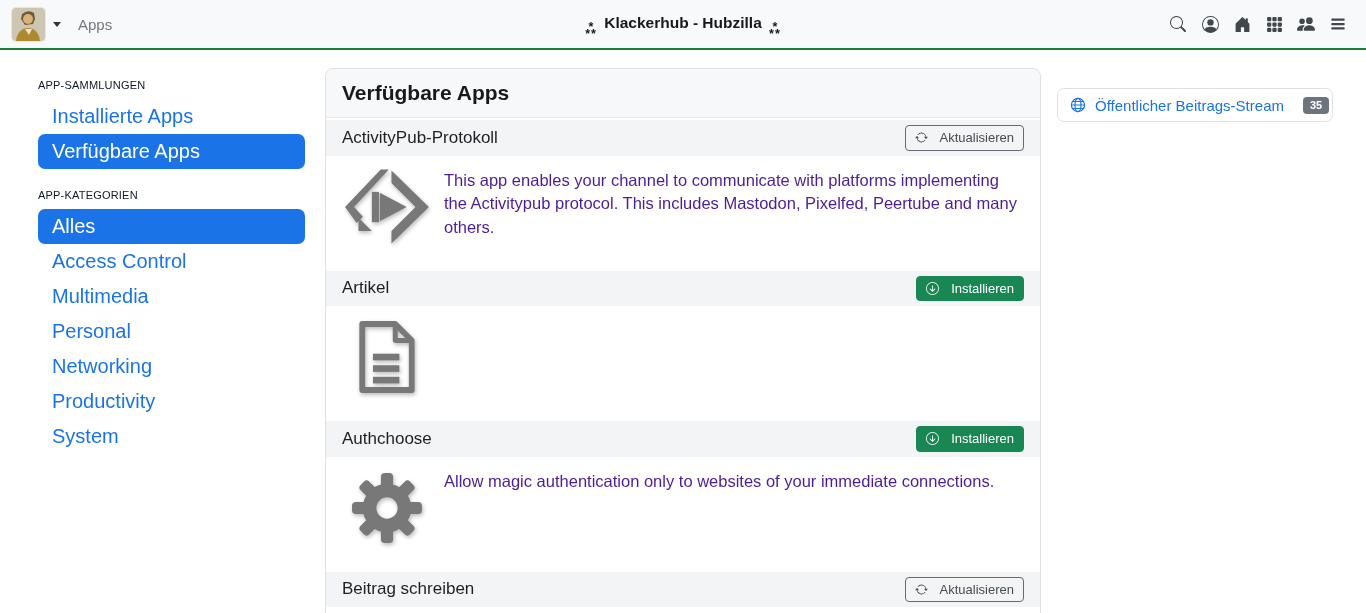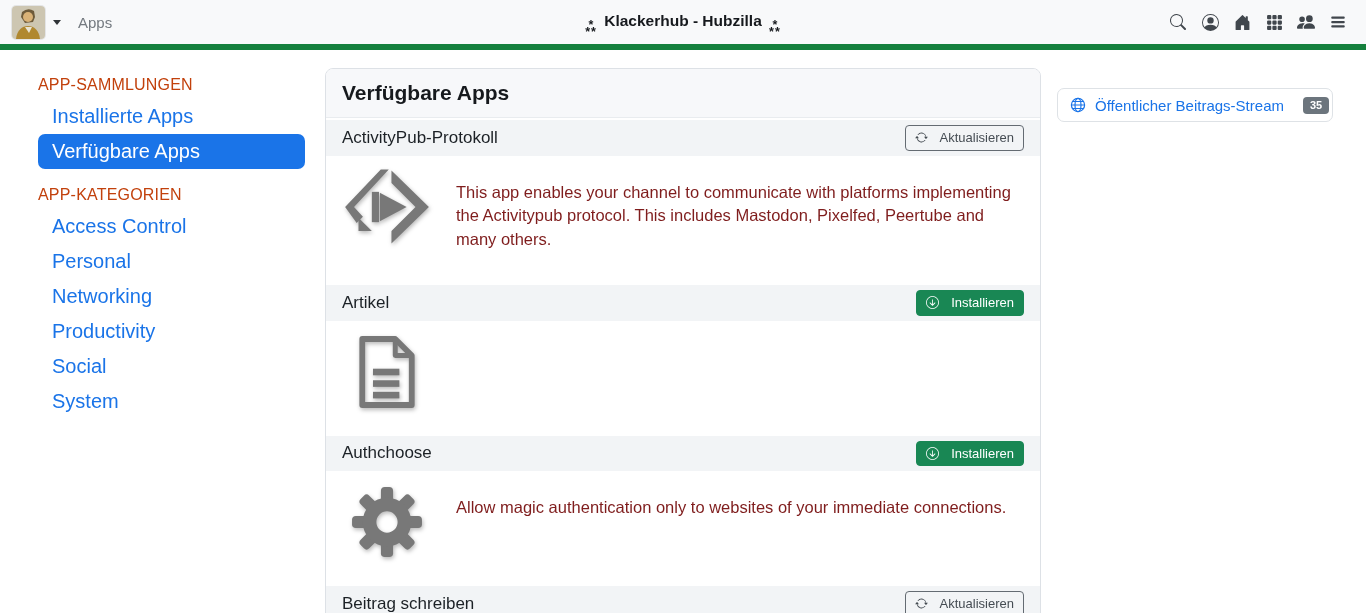--- a/index.html
+++ b/index.html
@@ -3,39 +3,39 @@
 <meta charset="utf-8">
 <style>
   *{box-sizing:border-box}
   html,body{margin:0;padding:0}
   body{
     width:1366px;height:613px;overflow:hidden;position:relative;background:#fff;
     font-family:"Liberation Sans","DejaVu Sans",sans-serif;color:#212529;
   }
   
   .navbar{position:absolute;top:0;left:0;width:1366px;height:50px;background:var(--navbar-bg,#f8f9fa);
-    border-bottom:6px solid #15803d;display:flex;align-items:center;padding:0 12px;z-index:5}
+    border-bottom:2px solid #15803d;display:flex;align-items:center;padding:0 12px;z-index:5}
   .avatar{width:33px;height:33px;border-radius:4px;overflow:hidden;flex:none;cursor:pointer;
     box-shadow:0 0 0 1px rgba(0,0,0,.08)}
   .avatar svg{display:block}
   .caret-down{width:0;height:0;border-left:4.5px solid transparent;border-right:4.5px solid transparent;
     border-top:5px solid #2f3337;margin-left:8px;cursor:pointer}
   .channel-label{margin-left:17px;font-size:15px;color:#73797f;cursor:pointer}
   .nav-title{position:absolute;left:0;right:0;text-align:center;font-size:15.5px;font-weight:700;
     color:#16191d;pointer-events:none}
   .asterism{display:inline-flex;flex-direction:column;align-items:center;margin:0 3px;transform:translateY(3px)}
   .asterism span{line-height:6.5px;font-size:12.5px}
   .asterism span+span{letter-spacing:1px}
   .nav-icons{margin-left:auto;display:flex;align-items:center}
   .nav-icon-btn{width:32px;height:50px;display:flex;align-items:center;justify-content:center;
     background:none;border:0;padding:0;color:#41474d;cursor:pointer}
   .nav-icon-btn svg{display:block}
   
   .sidebar{position:absolute;top:50px;left:0;width:325px;padding:28px 20px 0 38px}
-  .side-header{font-size:16px;font-weight:500;color:#c2410c;letter-spacing:.2px;margin-bottom:7px;line-height:14px}
+  .side-header{font-size:11px;font-weight:500;color:#0f172a;letter-spacing:.2px;margin-bottom:7px;line-height:14px}
   .side-header.cat{margin-top:19px}
   .nav-pill{display:flex;align-items:center;height:35px;padding:0 14px;border-radius:7px;
     font-size:20px;color:var(--accent,#1a74e8);text-decoration:none;cursor:pointer}
   .nav-pill.active{background:var(--accent,#1a74e8);color:#fff}
   
   .main{position:absolute;top:68px;left:325px;width:716px;background:#fff;border:1px solid #dde1e6;
     border-radius:8px;overflow:hidden;padding-bottom:10px}
   .main-title-row{background:#f7f8fa;border-bottom:1px solid #e9ecef;padding:9px 16px 10px;
     font-size:21px;font-weight:600;color:#16191d;line-height:29px}
   .app-block{margin-top:8px}
@@ -44,21 +44,21 @@
   .app-name{font-size:17px;font-weight:500;color:#1c2126}
   .app-action{margin-left:auto;display:inline-flex;align-items:center;gap:12px;font-size:13px;
     border-radius:4px;padding:3px 9px;cursor:pointer;font-family:inherit;line-height:1.35}
   .btn-update{background:transparent;border:1px solid #646b72;color:#454c53}
   .btn-install{background:var(--success,#198754);border:1px solid var(--success,#198754);color:#fff}
   .app-action .icon{display:inline-flex}
   .app-content{display:flex;gap:12px;padding:9px 16px 14px;align-items:flex-start}
   .app-content.empty{min-height:56px}
   .app-icon{width:90px;min-width:90px;height:84px;display:flex;align-items:center;justify-content:center;
     color:#787878;filter:drop-shadow(1.5px 2.5px 2px rgba(0,0,0,.28))}
-  .app-desc{margin:12px;padding-top:4px;font-size:16.5px;line-height:23.5px;color:#7f1d1d;max-width:580px}
+  .app-desc{margin:0;padding-top:4px;font-size:16.5px;line-height:23.5px;color:#4c1d95;max-width:580px}
   
   .aside-card{position:absolute;top:88px;left:1057px;width:276px;height:34px;border:1px solid #dee2e6;
     border-radius:7px;background:#fff;display:flex;align-items:center;padding:0 12px;gap:9px}
   .globe{color:var(--accent,#1a74e8);display:flex}
   .stream-link{color:var(--accent,#1a74e8);font-size:15px;text-decoration:none;cursor:pointer;white-space:nowrap}
   .count-badge{margin-left:10px;background:var(--badge,#6c757d);color:#fff;font-size:11px;font-weight:700;
     padding:3px 7px;border-radius:4px;line-height:1}
 </style>
 </head>
 <body>
@@ -126,34 +126,37 @@
   <nav id="collections-list">
       <a class="nav-pill">
     <span class="pill-label">Installierte Apps</span>
   </a>
       <a class="nav-pill active">
     <span class="pill-label">Verfügbare Apps</span>
   </a>
     </nav>
   <div class="side-header cat">APP-KATEGORIEN</div>
   <nav id="categories-list">
+      <a class="nav-pill active">
+    <span class="pill-label">Alles</span>
+  </a>
       <a class="nav-pill">
     <span class="pill-label">Access Control</span>
   </a>
       <a class="nav-pill">
+    <span class="pill-label">Multimedia</span>
+  </a>
+      <a class="nav-pill">
     <span class="pill-label">Personal</span>
   </a>
       <a class="nav-pill">
     <span class="pill-label">Networking</span>
   </a>
       <a class="nav-pill">
     <span class="pill-label">Productivity</span>
-  </a>
-      <a class="nav-pill">
-    <span class="pill-label">Social</span>
   </a>
       <a class="nav-pill">
     <span class="pill-label">System</span>
   </a>
     </nav>
 </aside>
 
 <main class="main">
   <div class="main-title-row">Verfügbare Apps</div>
   <div id="app-list">

